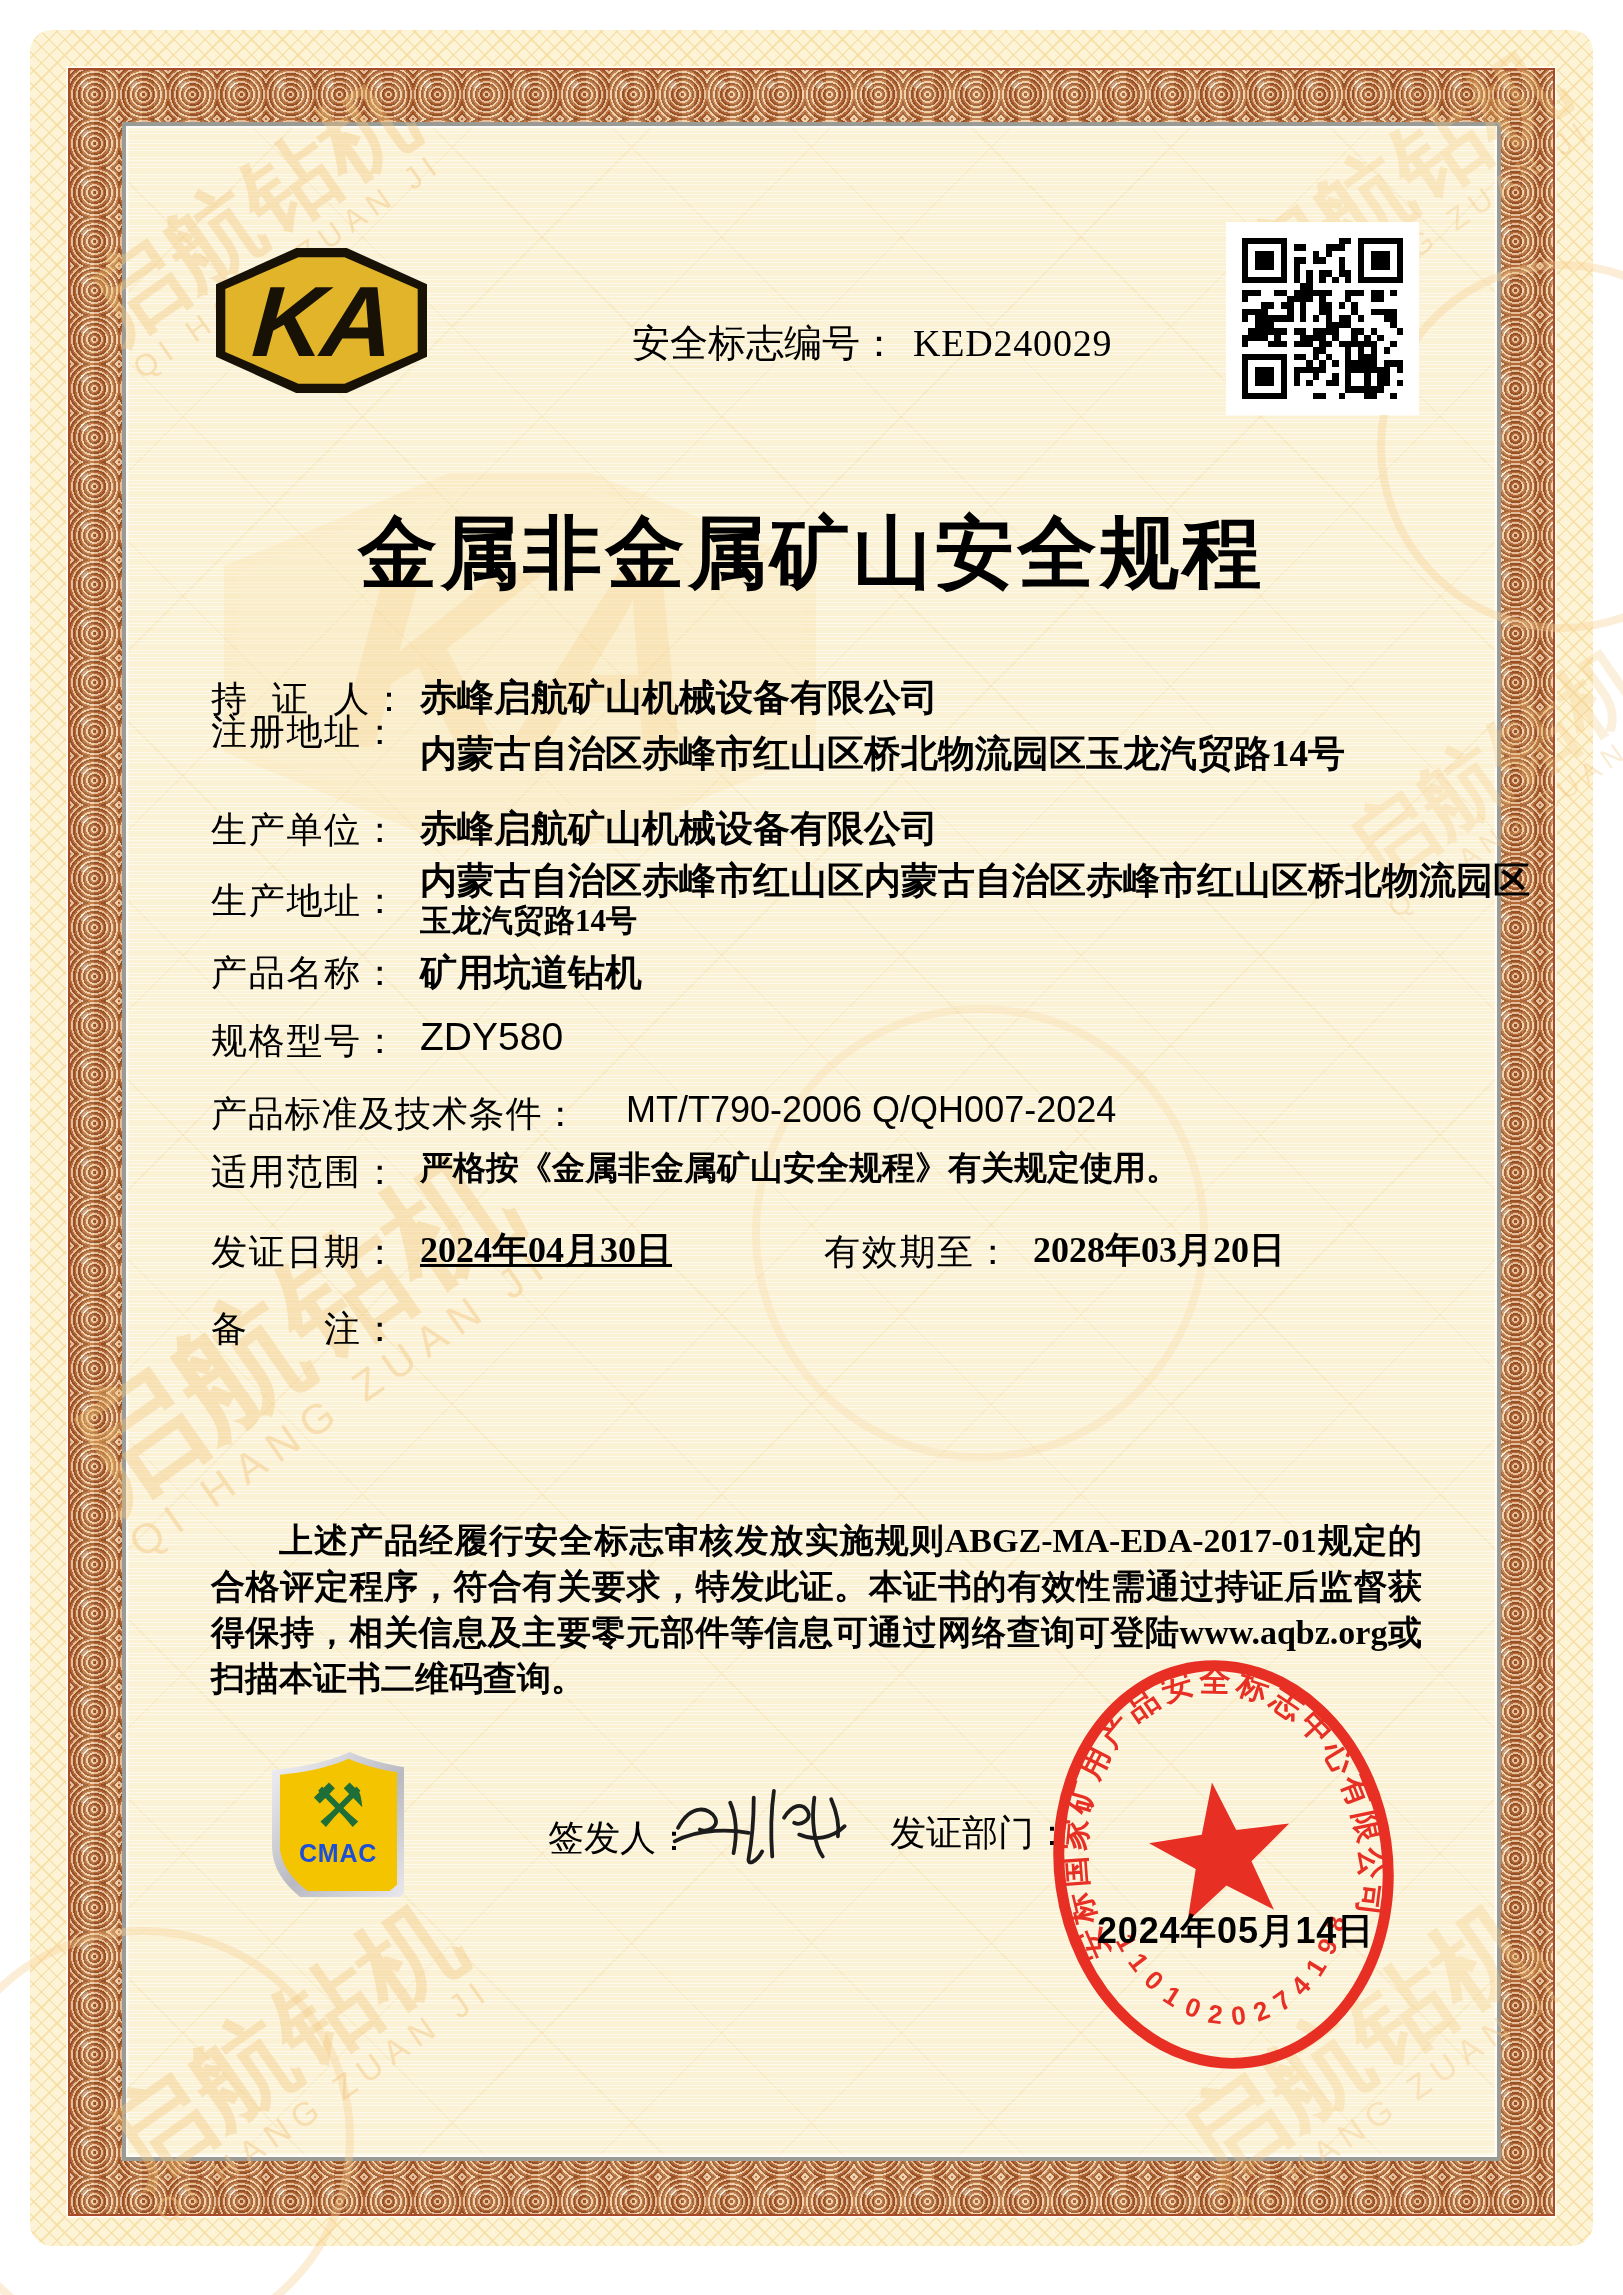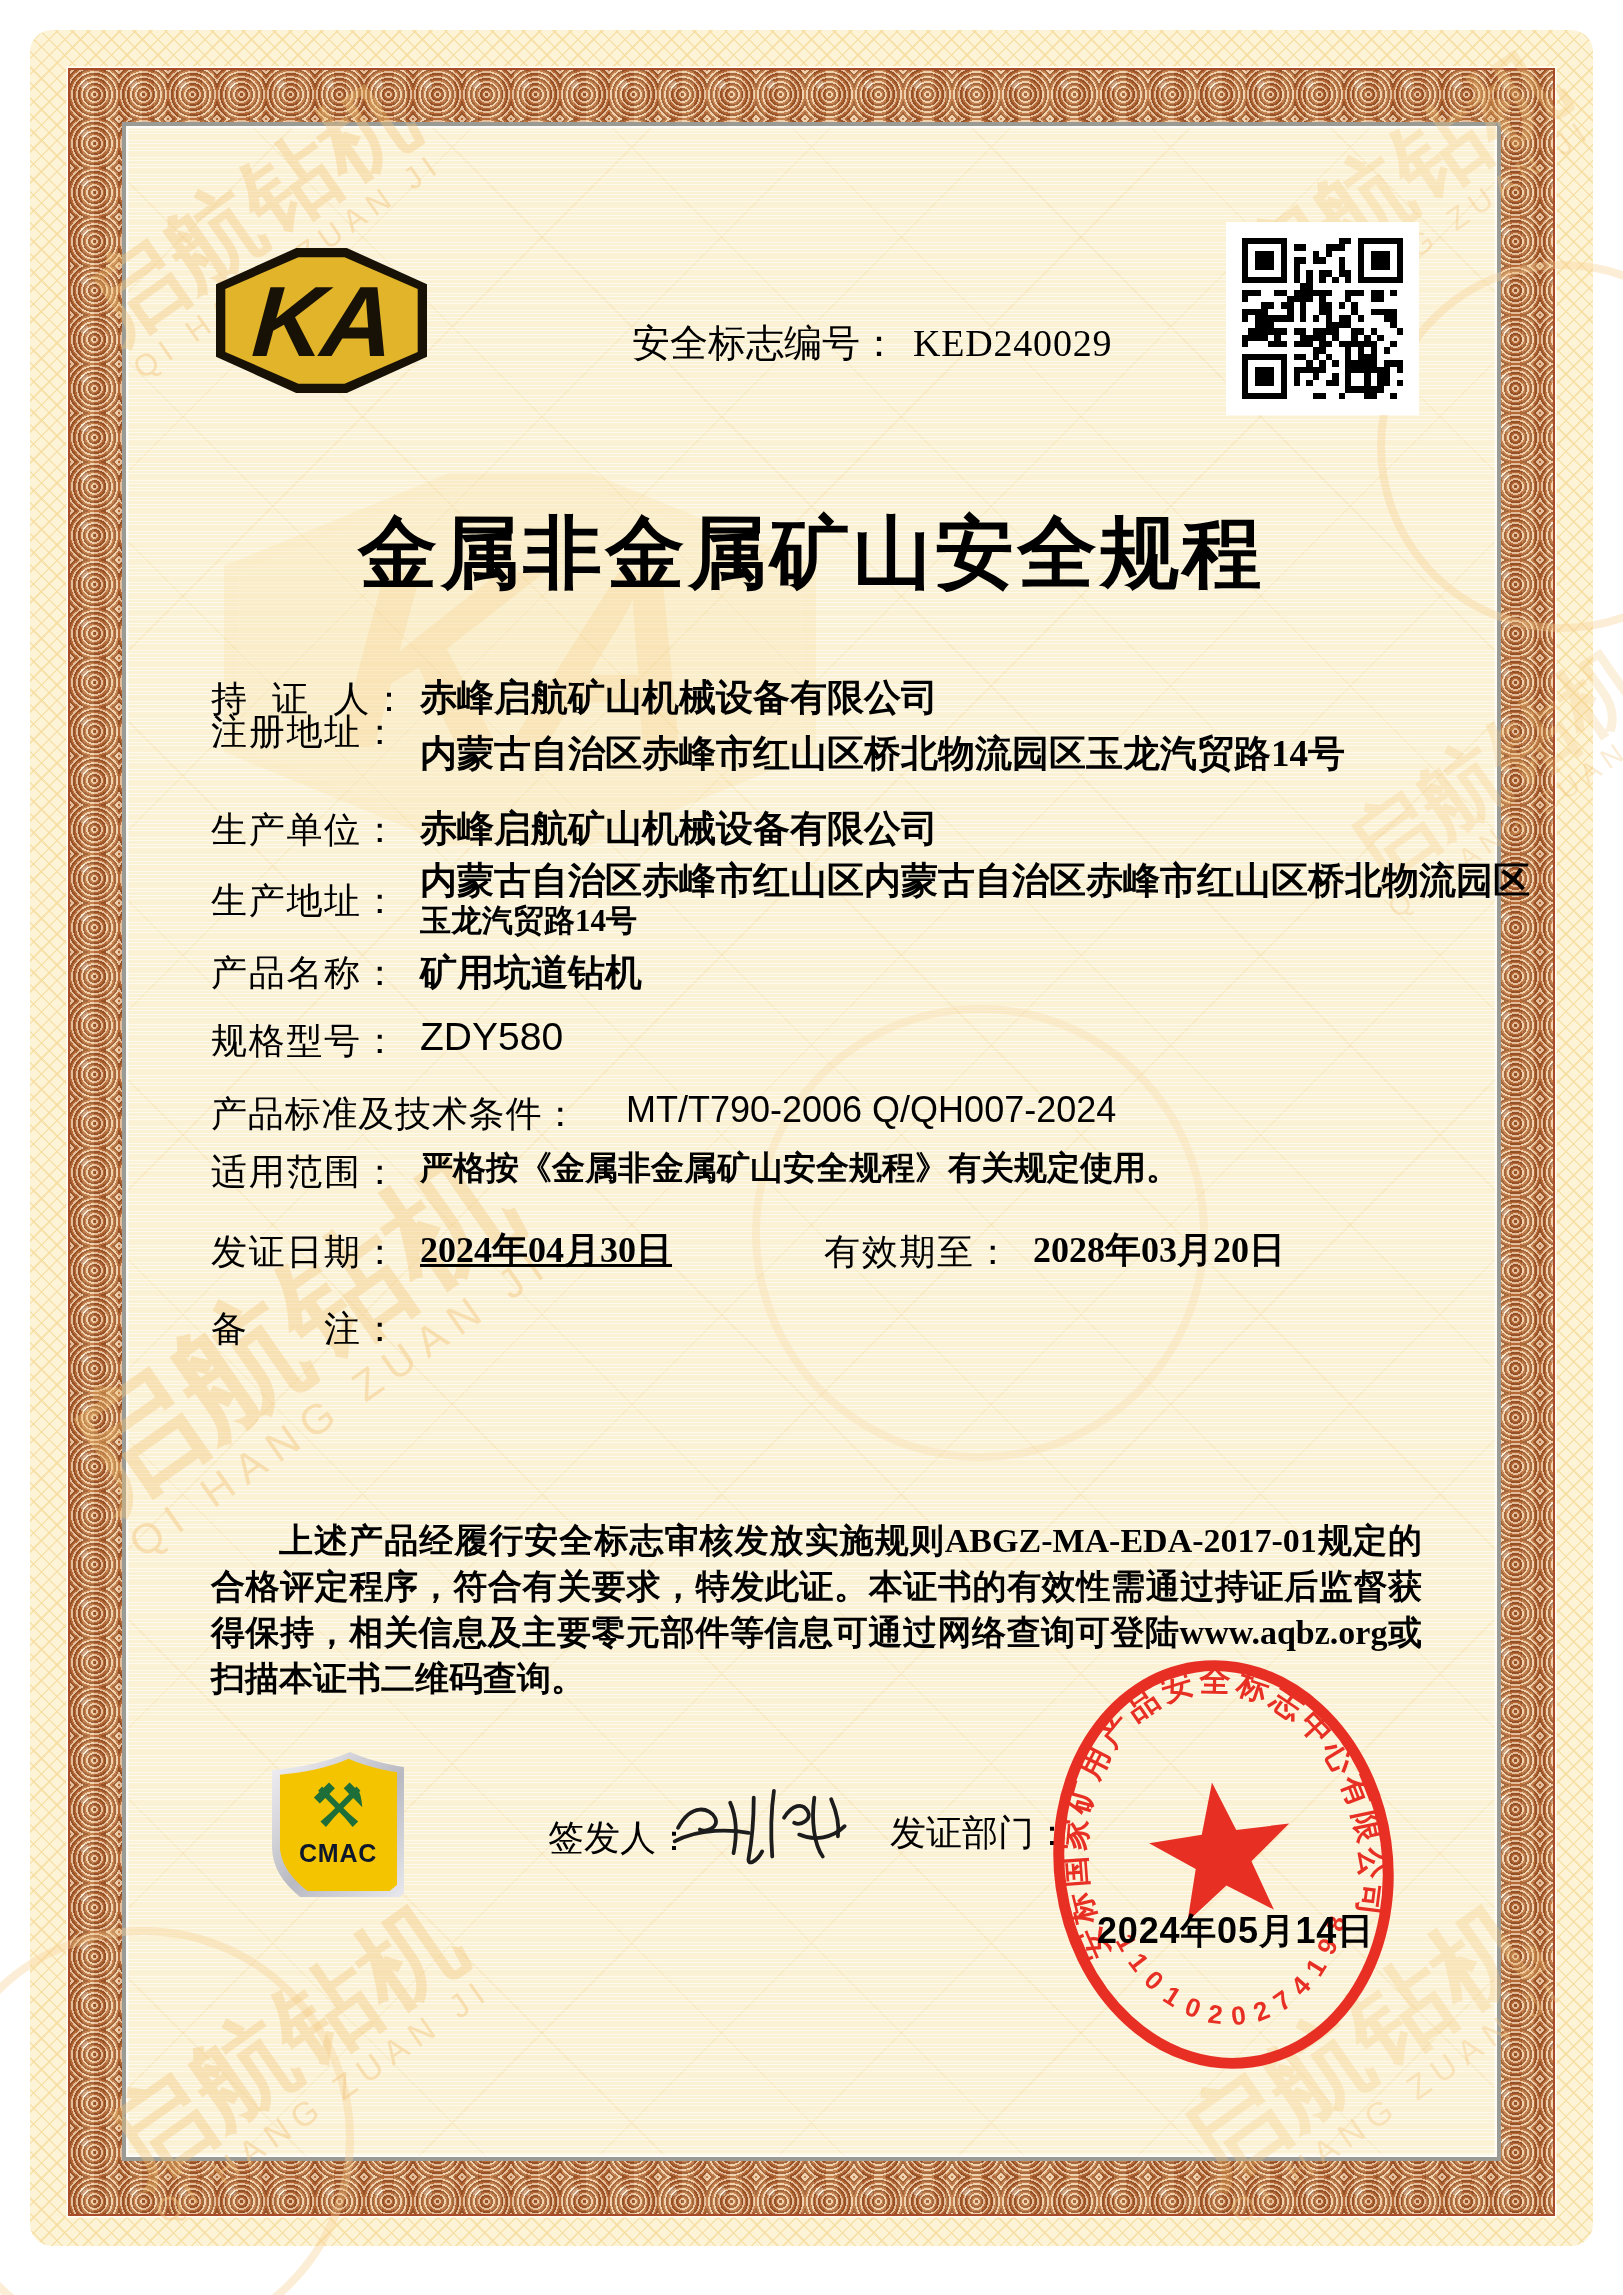--- a/index.html
+++ b/index.html
@@ -74,21 +74,21 @@
   
   .shield{left:272px;top:1752px;width:132px;height:145px;}
   .shield-outer{position:absolute;width:132px;height:145px;
     background:linear-gradient(135deg,#f4f4f7,#b9b9c2 55%,#e8e8ee);
     clip-path:path('M78,0 C100,10 130,16 156,18 L156,95 C156,135 110,160 78,172 C46,160 0,135 0,95 L0,18 C26,16 56,10 78,0 Z');}
   .shield-inner{position:absolute;left:7.6px;top:6.8px;width:117px;height:132px;
     background:#f5c400;
     clip-path:path('M69,0 C89,9 115,14 138,16 L138,85 C138,121 98,142 69,156 C40,142 0,121 0,85 L0,16 C23,14 49,9 69,0 Z');
     display:flex;flex-direction:column;align-items:center;justify-content:center;}
   .shield-emblem{font-size:61px;line-height:1;color:#1d6e38;margin-top:-5px;}
-  .shield-word{font-weight:800;font-size:25px;color:#0f172a;letter-spacing:0.8px;margin-top:1.7px;}
+  .shield-word{font-weight:800;font-size:25px;color:#1d4ed8;letter-spacing:0.8px;margin-top:1.7px;}
 
   
   .signer-label{left:548px;top:1814px;font-size:36px;font-weight:500;}
   .dept-label{left:890px;top:1809px;font-size:36px;font-weight:500;}
   .signature{left:666px;top:1774px;}
   .seal{left:1046px;top:1653px;width:355px;height:423px;transform:rotate(-8deg);opacity:.95;}
   .seal-date{left:1097px;top:1907px;font-size:36px;font-weight:600;letter-spacing:0.8px;}
 </style>
 </head>
 <body>

